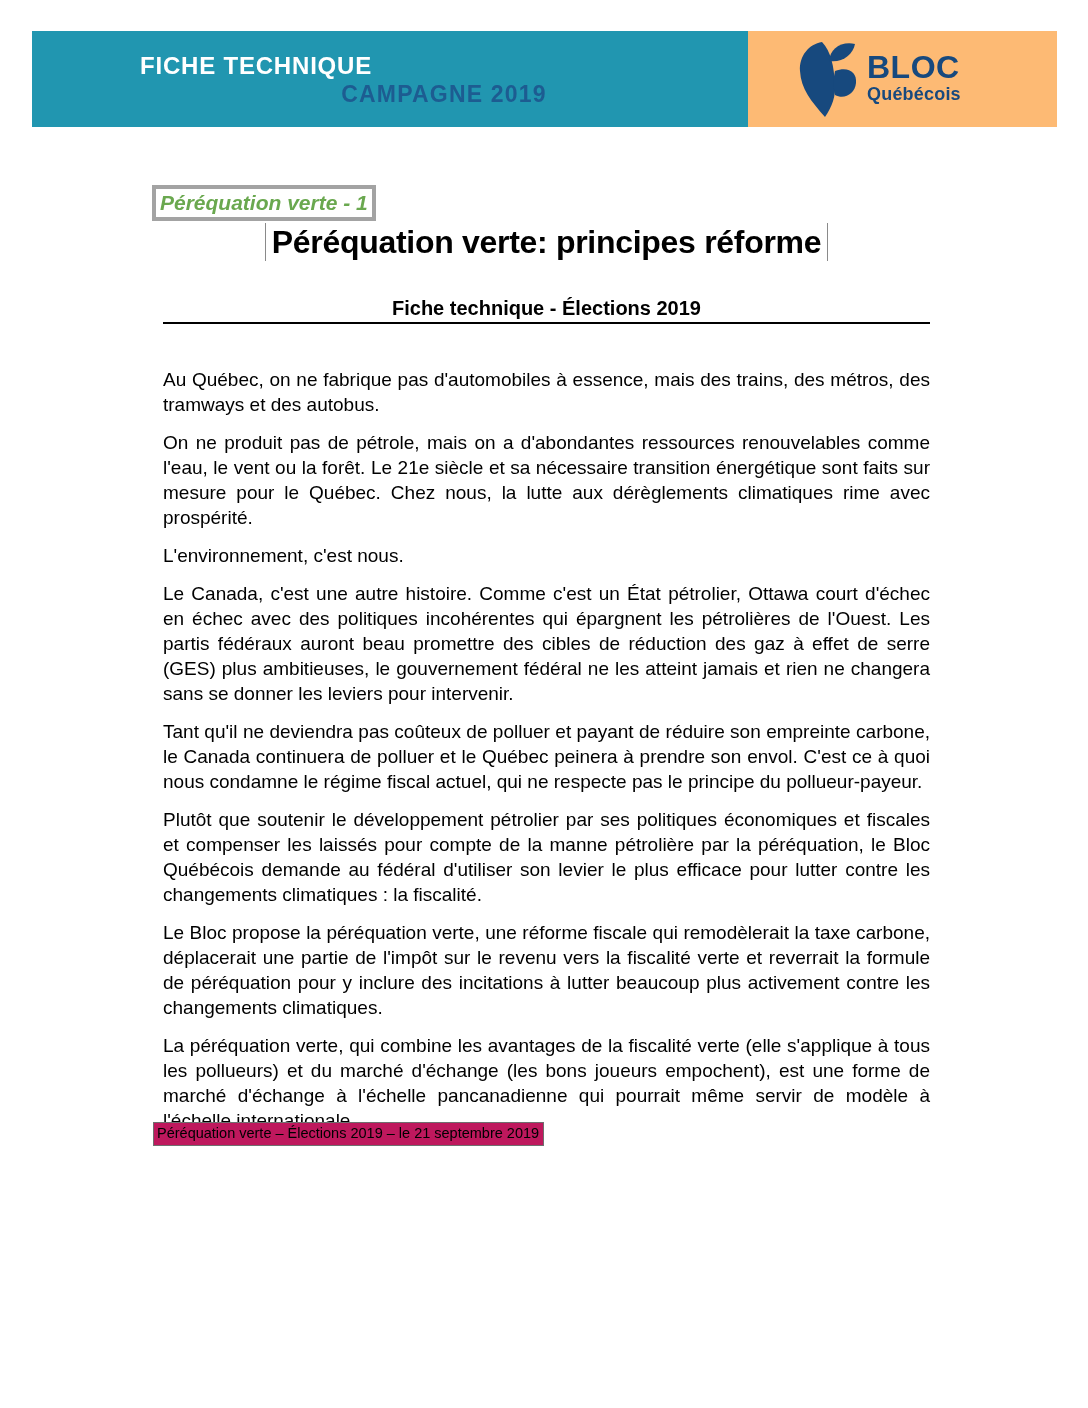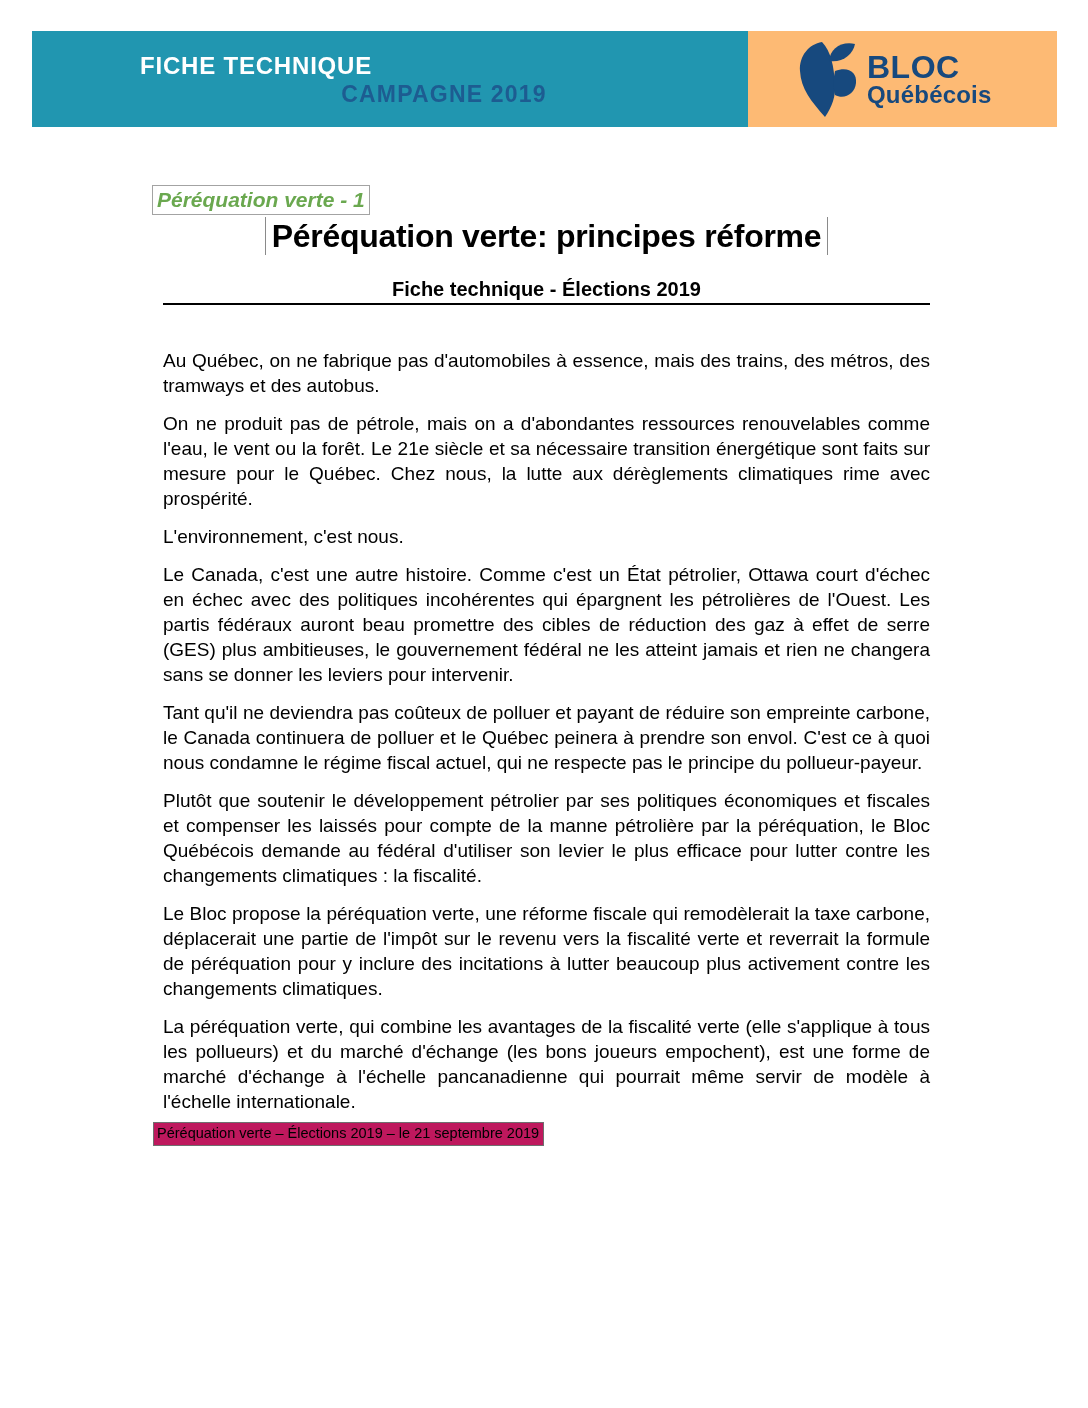--- a/index.html
+++ b/index.html
@@ -41,48 +41,48 @@
     width: 309px; flex: 0 0 309px;
     display: flex; align-items: center;
     padding-left: 48px; box-sizing: border-box;
   }
   .logo-mark { width: 62px; height: 80px; margin-right: 9px; }
   .logo-text { color: #17497e; }
   .logo-line1 {
     font-size: 32px; font-weight: bold; line-height: 30px; letter-spacing: 0.5px;
   }
   .logo-line2 {
-    font-size: 24px; font-weight: bold; line-height: 25px; letter-spacing: 0.2px;
+    font-size: 18px; font-weight: bold; line-height: 25px; letter-spacing: 0.2px;
   }
 
   
   .doc {
     position: absolute; left: 163px; top: 185px;
     width: 767px;
   }
   .doc-tag {
     display: inline-block;
     margin-left: -11px;
-    border: 1px solid #a3a3a3;
+    border: 4px solid #a3a3a3;
     padding: 1px 4px 2px 4px;
     color: #6aa84f;
     font-size: 21px; font-weight: bold; font-style: italic;
     line-height: 25px;
   }
   .doc-title-row { text-align: center; margin-top: 2px; }
   .doc-title {
     display: inline-block;
     border-left: 1px solid #8a8a8a;
     border-right: 1px solid #8a8a8a;
     padding: 1px 6px;
     font-size: 32px; font-weight: bold; line-height: 36px;
     letter-spacing: -0.3px;
   }
   .doc-subtitle-row {
-    margin-top: 23px;
+    margin-top: 36px;
     text-align: center;
     border-bottom: 2px solid #000;
     padding-bottom: 3px;
   }
   .doc-subtitle { font-size: 20px; font-weight: bold; line-height: 22px; }
 
   .doc-body { margin-top: 43px; }
   .doc-body p {
     margin: 0 0 13px 0;
     font-size: 19px;

